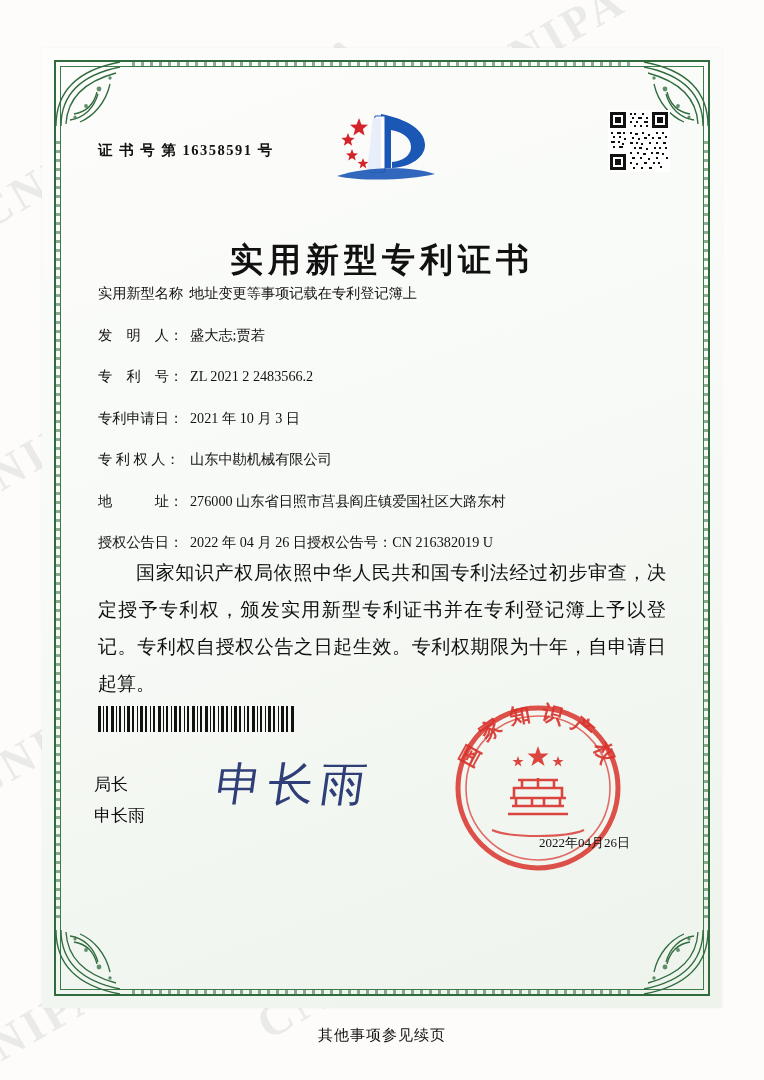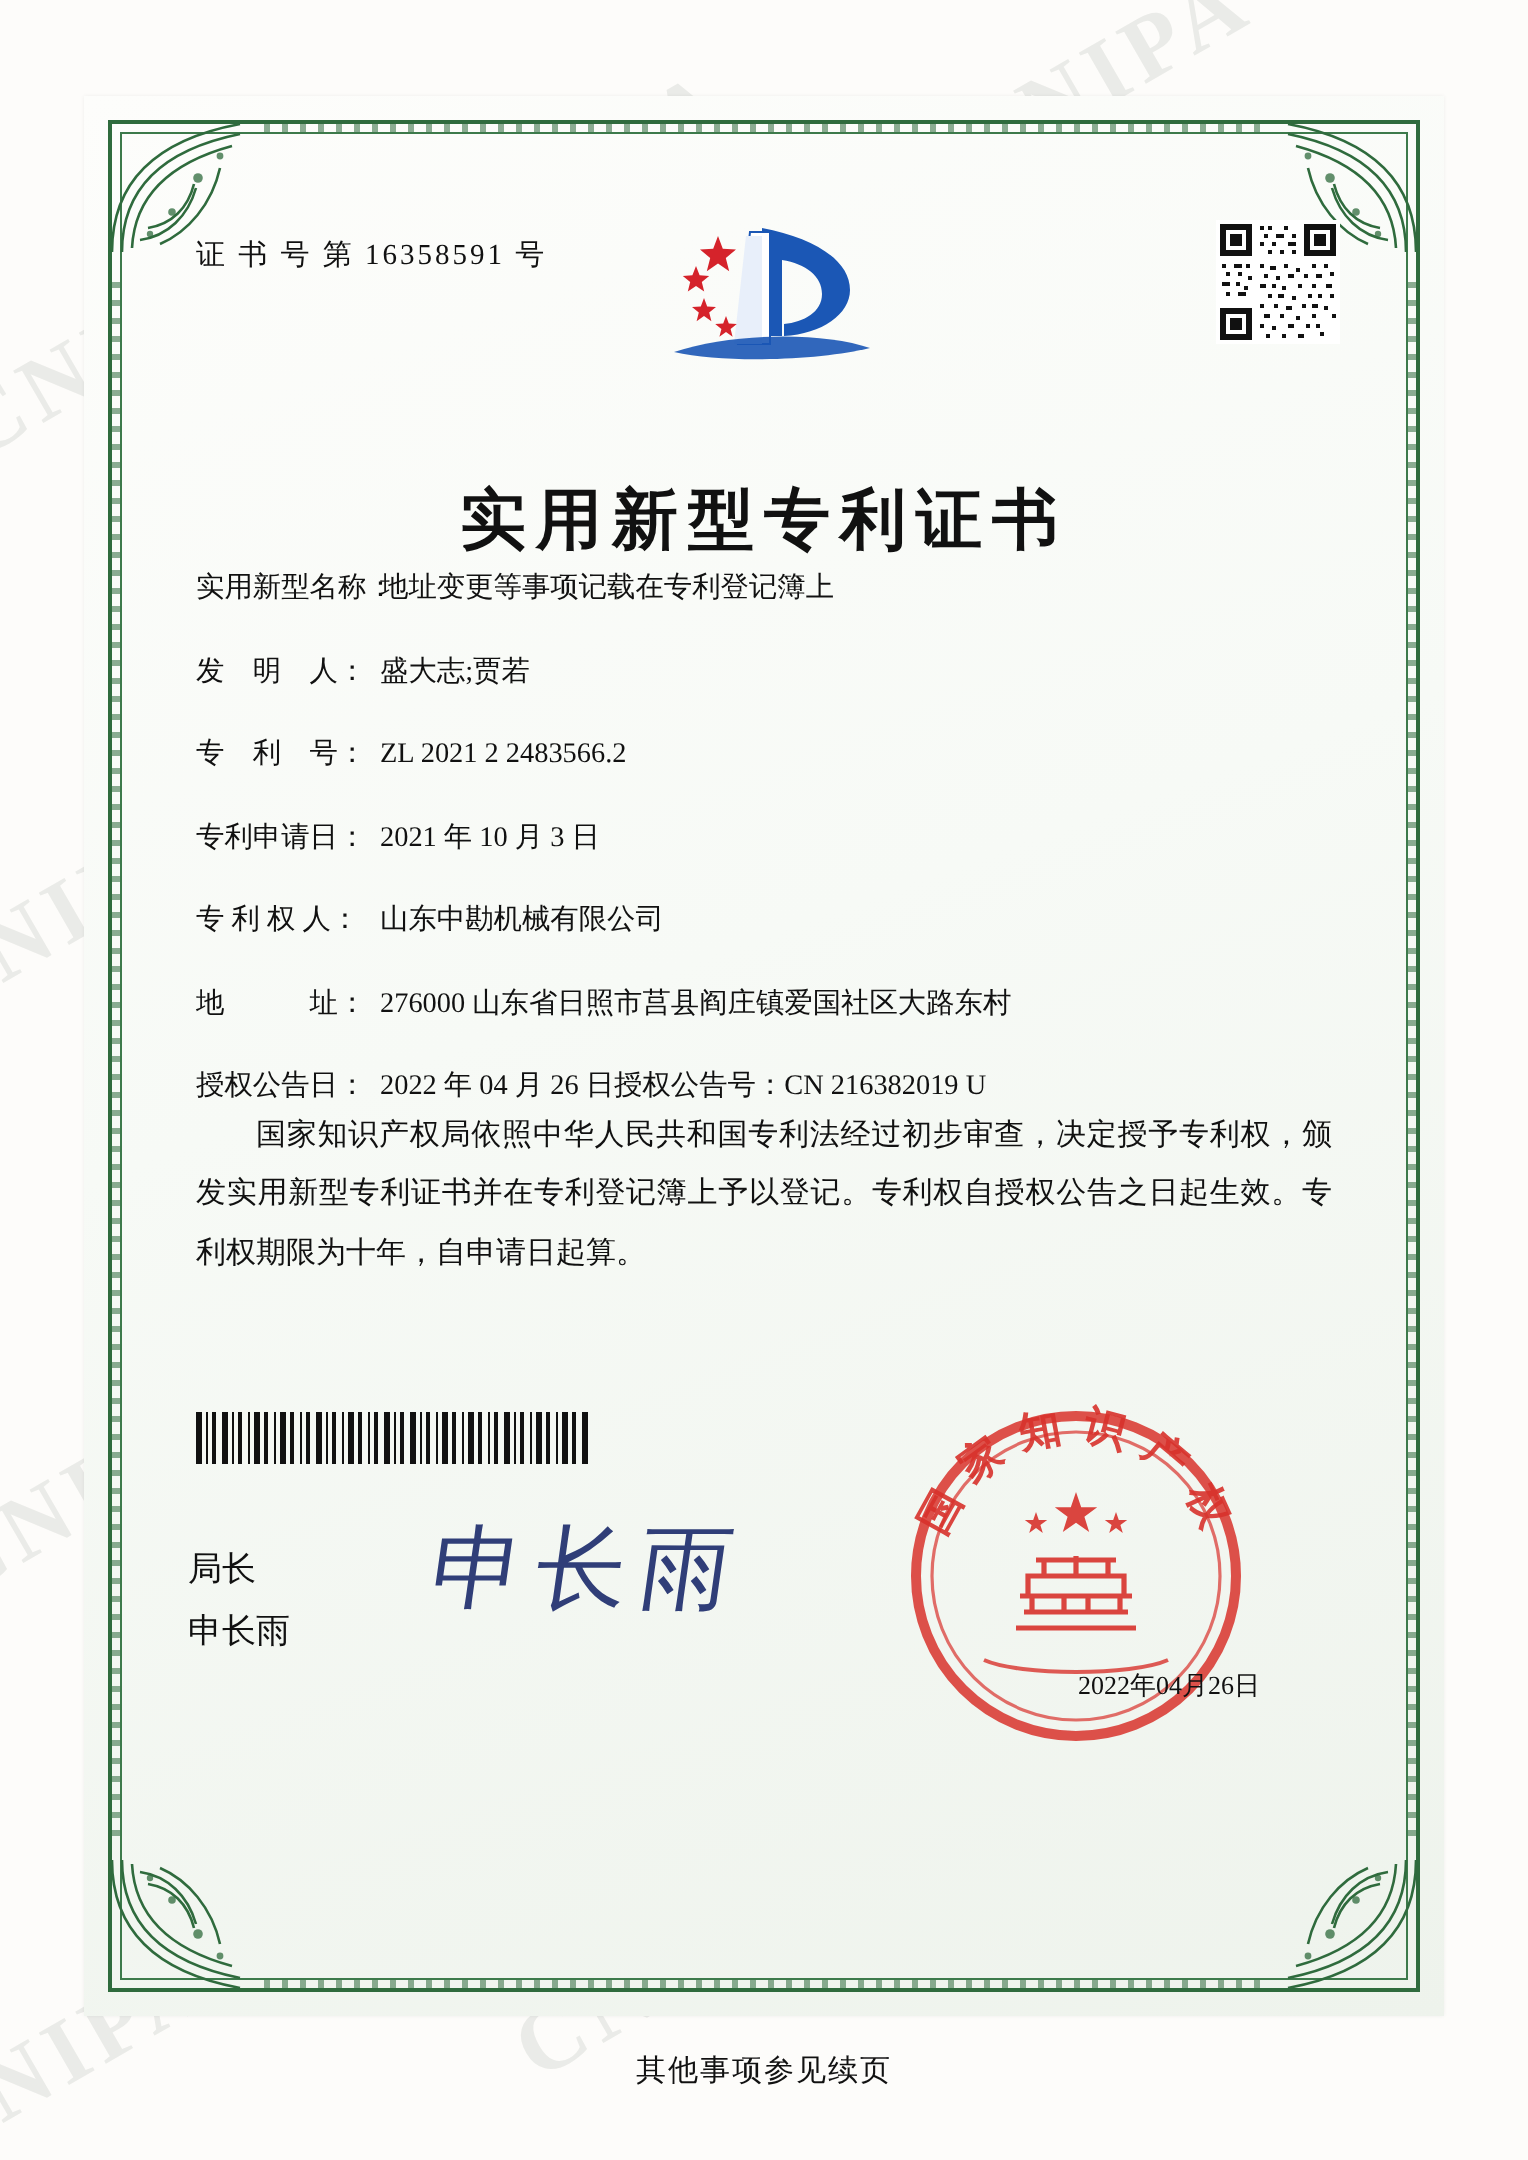--- a/index.html
+++ b/index.html
@@ -74,23 +74,23 @@
       rgba(47,107,61,0.55) 0px, rgba(47,107,61,0.55) 3px,
       rgba(255,255,255,0) 3px, rgba(255,255,255,0) 9px);}
   .edge.right{top:90px;bottom:90px;right:14px;width:4px;
     background:repeating-linear-gradient(0deg,
       rgba(47,107,61,0.55) 0px, rgba(47,107,61,0.55) 3px,
       rgba(255,255,255,0) 3px, rgba(255,255,255,0) 9px);}
 
   .content{position:absolute;left:46px;top:46px;right:46px;bottom:40px;}
 
   .cert-no{
-    position:absolute;left:10px;top:24px;
-    font-family:"Liberation Serif",serif;
-    font-size:14.5px;color:#111;letter-spacing:1.5px;
+    position:absolute;left:10px;top:47px;
+    font-family:"Liberation Serif",serif;
+    font-size:14.5px;color:#111;letter-spacing:1.5px;font-weight:bold;
   }
   .qr{
     position:absolute;right:6px;top:16px;
     width:62px;height:62px;
   }
   .logo{
     position:absolute;left:50%;transform:translateX(-50%);
     top:8px;width:150px;height:86px;
   }
   .title{
@@ -110,21 +110,21 @@
     white-space:nowrap;
   }
   .flabel{display:inline-block;width:92px;}
   .fval{}
   .frow .second{}
   .frow .second .flabel2{display:inline-block;}
 
   .para{
     position:absolute;left:10px;right:10px;top:460px;
     font-family:"Liberation Serif",serif;
-    font-size:15px;color:#111;
+    font-size:19px;color:#111;
     line-height:1.95;
     text-align:justify;
   }
   .para p{margin:0;text-indent:2em;}
 
   .barcode{
     position:absolute;left:10px;top:612px;
     width:196px;height:26px;
   }
 

